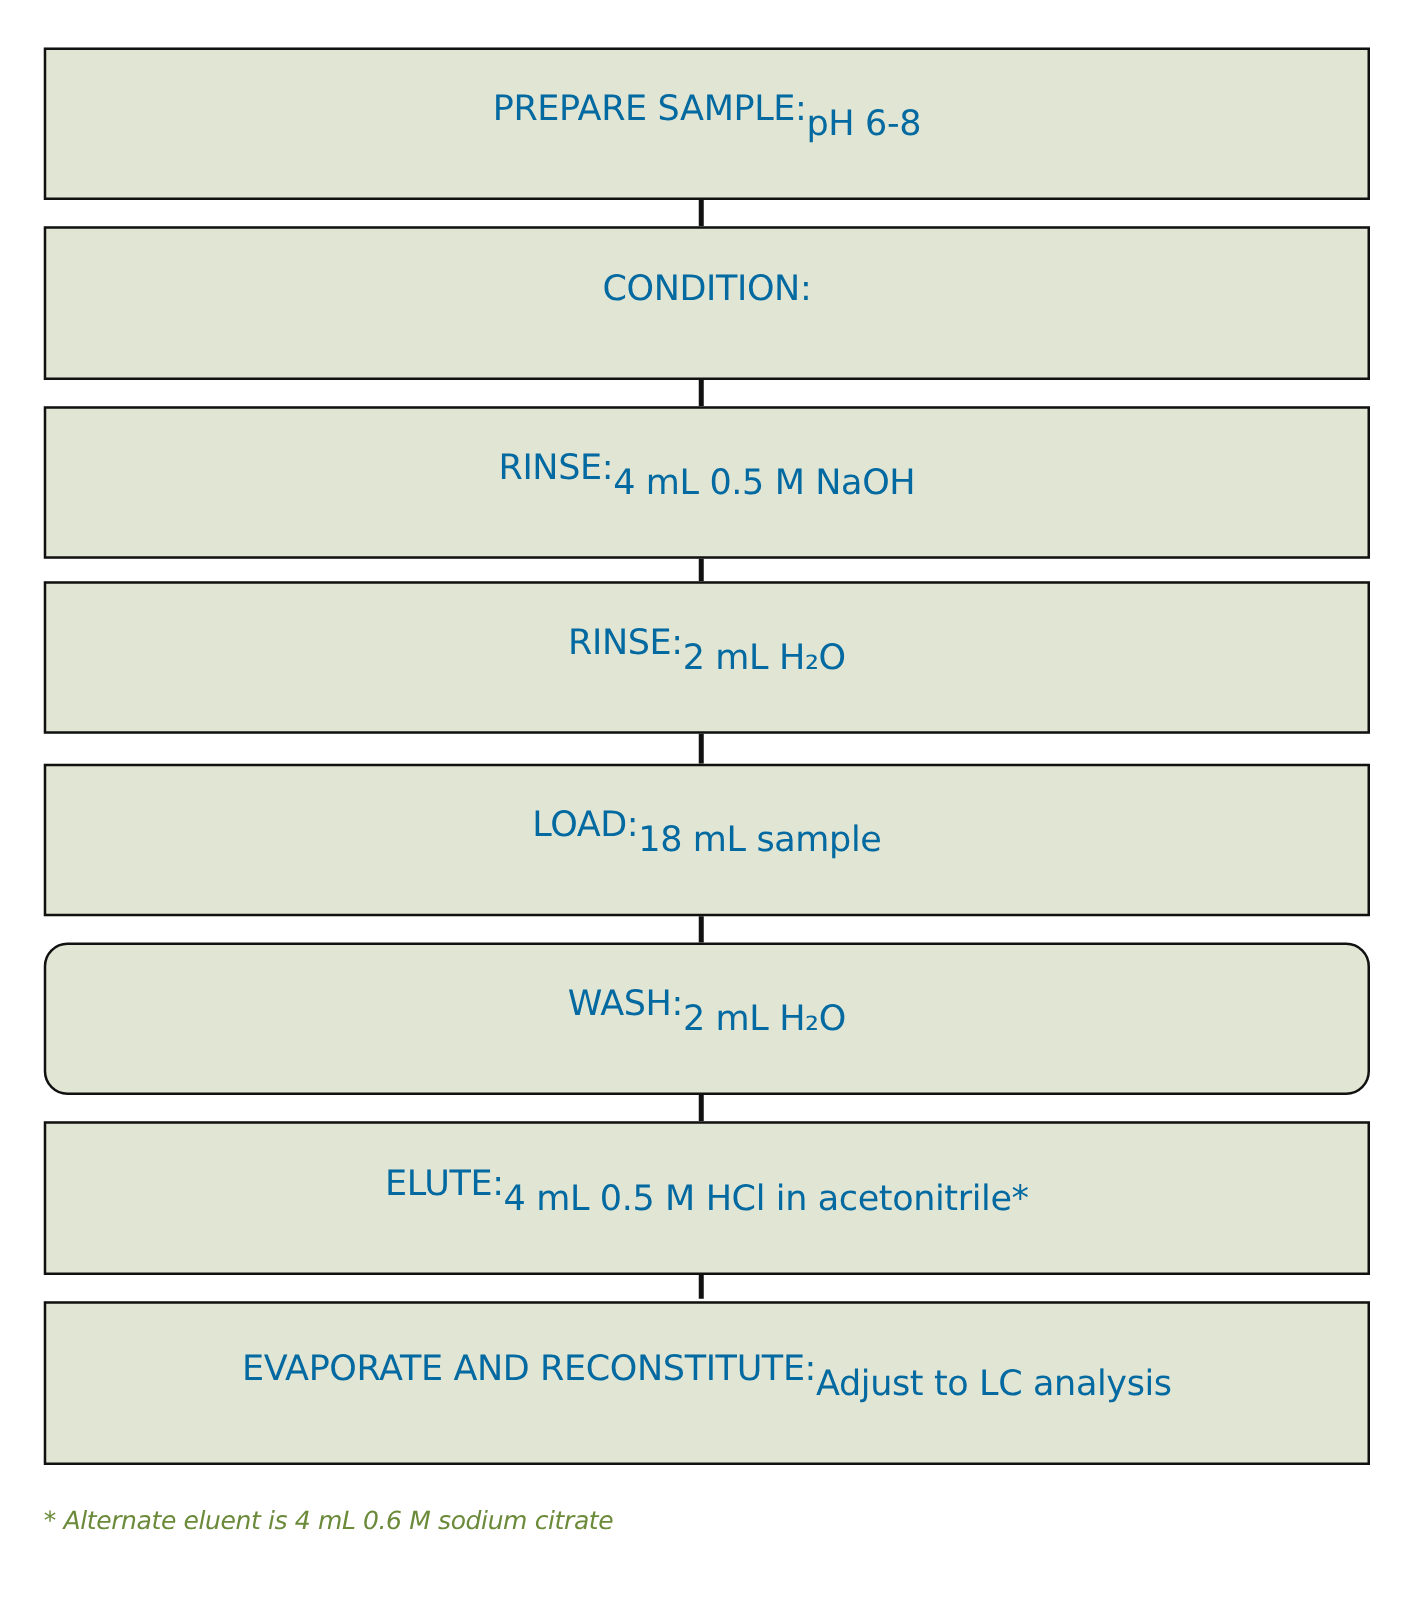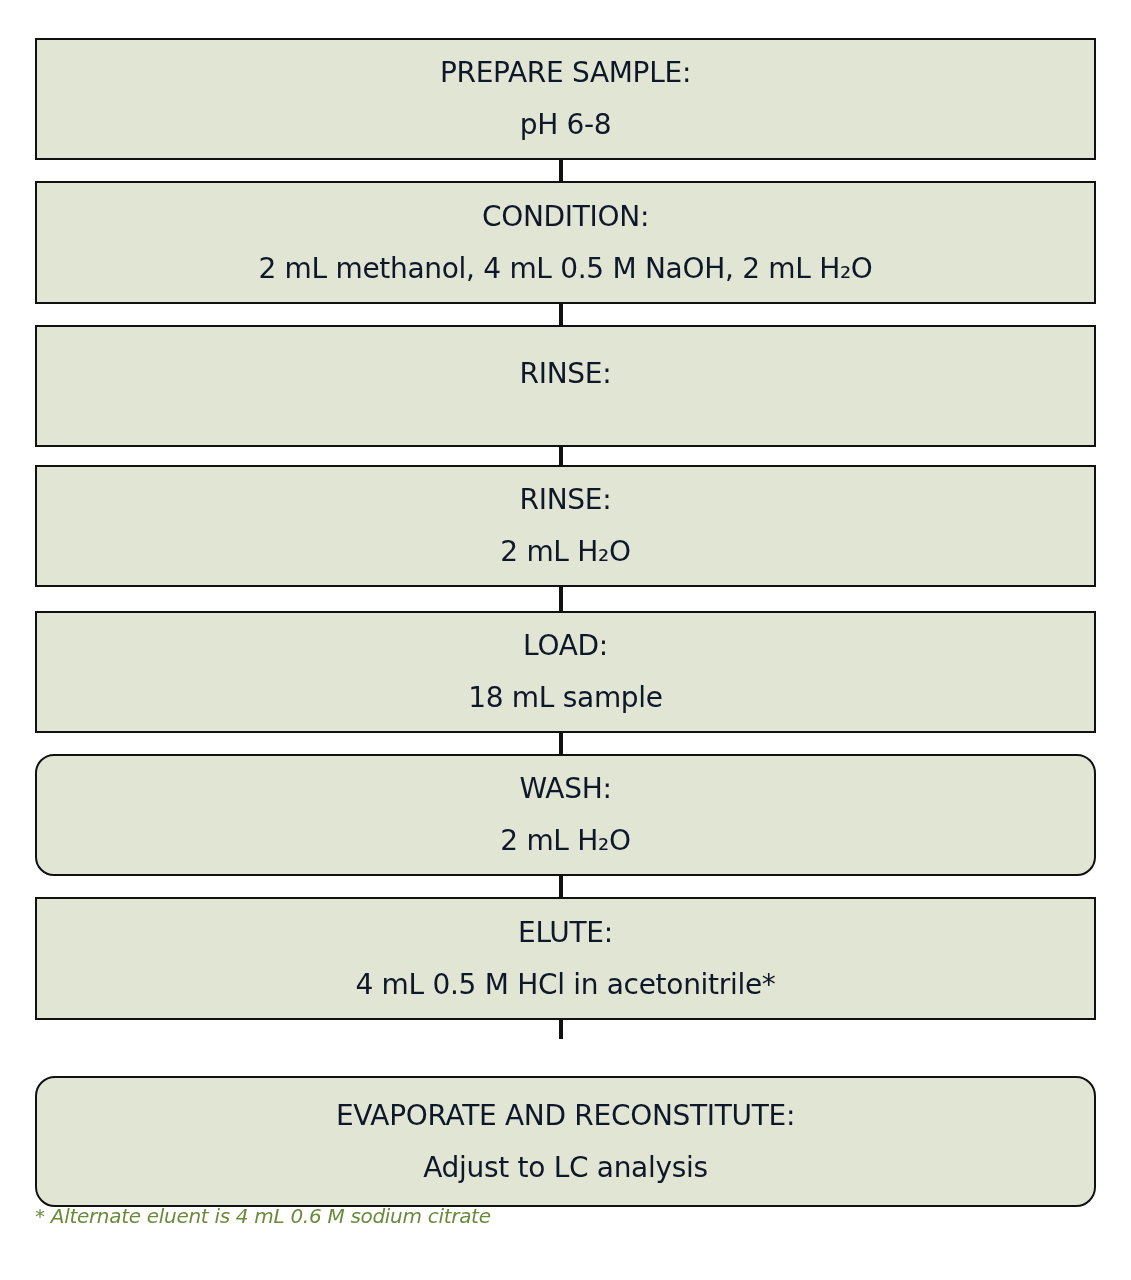--- a/index.html
+++ b/index.html
@@ -1,22 +1,22 @@
 <!DOCTYPE html>
 <html><head>
 <meta charset="utf-8">
 <style>
   html, body { margin: 0; padding: 0; background: #ffffff; }
   body { width: 1131px; height: 1280px; position: relative; overflow: hidden;
          font-family: "DejaVu Sans", sans-serif; }
   .box {
     position: absolute; left: 35px; width: 1057px;
     background: #e1e5d3; border: 2px solid #111;
-    display: flex; flex-direction: column; align-items: center; justify-content: center;
-    color: #0f172a; font-size: 28px; line-height: 1;
+    display: flex; flex-direction: row; align-items: center; justify-content: center;
+    color: #0369a1; font-size: 28px; line-height: 1;
   }
   .box .title { margin-bottom: 24px; letter-spacing: -0.3px; }
   .box .detail { letter-spacing: -0.3px; }
   .connector { position: absolute; left: 559px; width: 4px; background: #111; }
   .footnote {
     position: absolute; left: 35px; top: 1204px;
     color: #6b8a3a; font-style: italic; font-size: 20px; letter-spacing: -0.3px;
     font-family: "DejaVu Sans", sans-serif;
   }
 </style>
@@ -24,26 +24,26 @@
 <body>
 
 <div class="box" style="top:38px;height:118px;">
   <div class="title">PREPARE SAMPLE:</div>
   <div class="detail">pH 6-8</div>
 </div>
 <div class="connector" style="top:160px;height:21px;"></div>
 
 <div class="box" style="top:181px;height:119px;">
   <div class="title">CONDITION:</div>
-  <div class="detail">2 mL methanol, 4 mL 0.5 M NaOH, 2 mL H₂O</div>
 </div>
 <div class="connector" style="top:304px;height:21px;"></div>
 
 <div class="box" style="top:325px;height:118px;">
   <div class="title">RINSE:</div>
+  <div class="detail">4 mL 0.5 M NaOH</div>
 </div>
 <div class="connector" style="top:447px;height:18px;"></div>
 
 <div class="box" style="top:465px;height:118px;">
   <div class="title">RINSE:</div>
   <div class="detail">2 mL H₂O</div>
 </div>
 <div class="connector" style="top:587px;height:24px;"></div>
 
 <div class="box" style="top:611px;height:118px;">
@@ -57,18 +57,18 @@
   <div class="detail">2 mL H₂O</div>
 </div>
 <div class="connector" style="top:876px;height:21px;"></div>
 
 <div class="box" style="top:897px;height:119px;">
   <div class="title">ELUTE:</div>
   <div class="detail">4 mL 0.5 M HCl in acetonitrile*</div>
 </div>
 <div class="connector" style="top:1020px;height:19px;"></div>
 
-<div class="box" style="top:1076px;height:127px;border-radius:20px;">
+<div class="box" style="top:1041px;height:127px;">
   <div class="title">EVAPORATE AND RECONSTITUTE:</div>
   <div class="detail">Adjust to LC analysis</div>
 </div>
 
 <div class="footnote">* Alternate eluent is 4 mL 0.6 M sodium citrate</div>
 
 </body></html>

